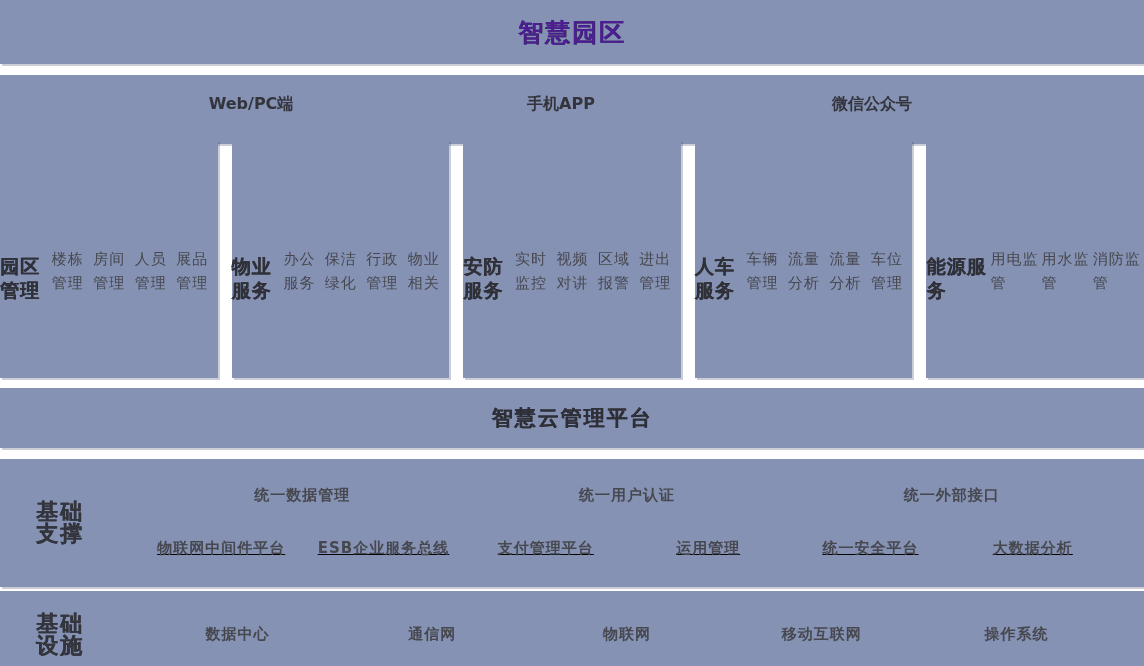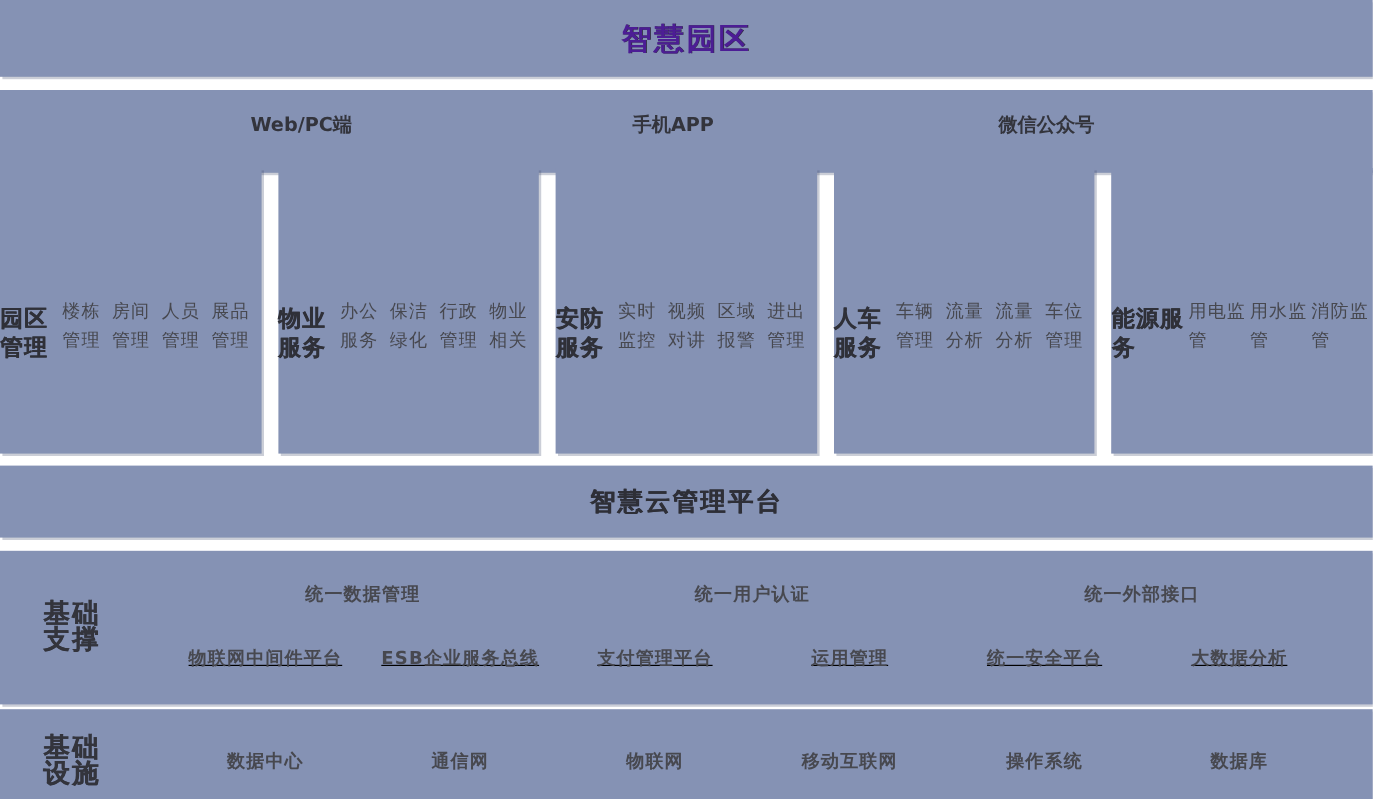--- a/index.html
+++ b/index.html
@@ -243,17 +243,16 @@
     <div class="side-label">
       <span>基础</span><br>
       <span>设施</span>
     </div>
     <div class="infra-row">
       <div class="cell">数据中心</div>
       <div class="cell">通信网</div>
       <div class="cell">物联网</div>
       <div class="cell">移动互联网</div>
       <div class="cell">操作系统</div>
-      <div class="cell">数据库</div>
     </div>
   </div>
 
 </div>
 
 </body></html>

